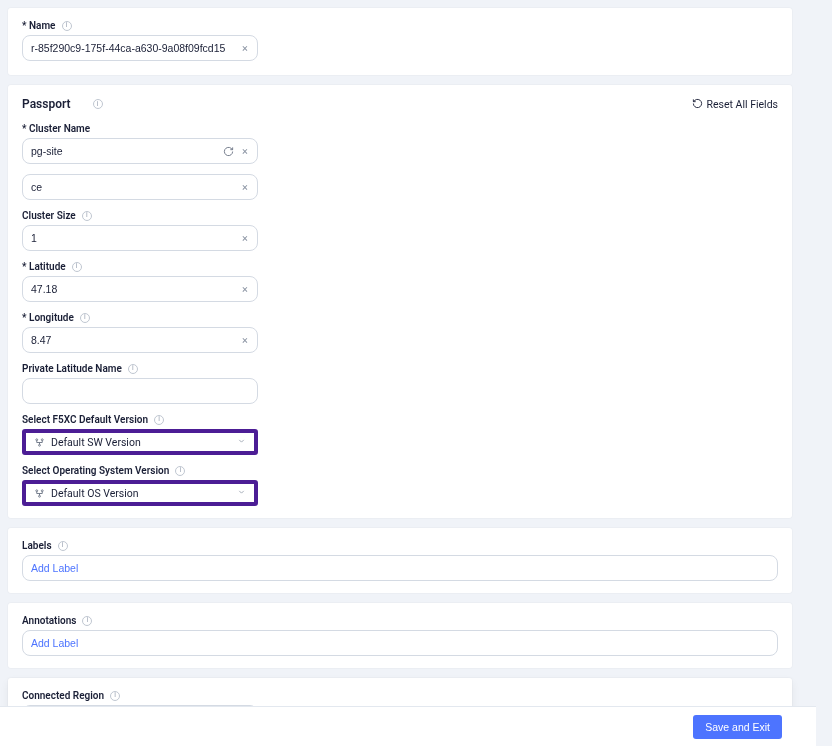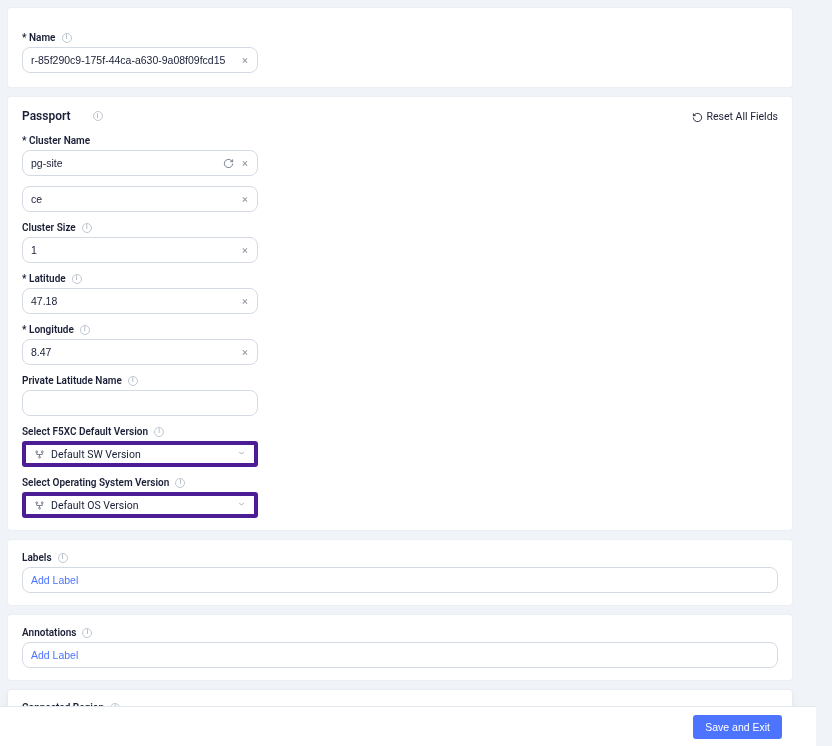--- a/index.html
+++ b/index.html
@@ -21,40 +21,40 @@
       padding: 8px 40px 8px 8px;
     }
     .card {
       background: #ffffff;
       border-radius: 3px;
       padding: 12px 14px;
       margin-bottom: 10px;
       box-shadow: 0 0 0 1px rgba(0,0,0,0.02);
     }
     .card-top {
-      padding-top: 24px;
+      padding-top: 12px;
       padding-bottom: 14px;
     }
     .section-title-row {
       display: flex;
       justify-content: space-between;
       align-items: center;
       margin-bottom: 12px;
     }
     .section-title {
       font-size: 12px;
       font-weight: 600;
       color: #1a1f36;
       display: flex;
       align-items: center;
       gap: 22px;
     }
     .reset-link {
       display: flex;
-      align-items: flex-end;
+      align-items: flex-start;
       gap: 4px;
       color: #1a1f36;
       font-size: 10.5px;
       cursor: pointer;
     }
     .field {
       margin-bottom: 10px;
     }
     .field-full {
       margin-bottom: 0;

